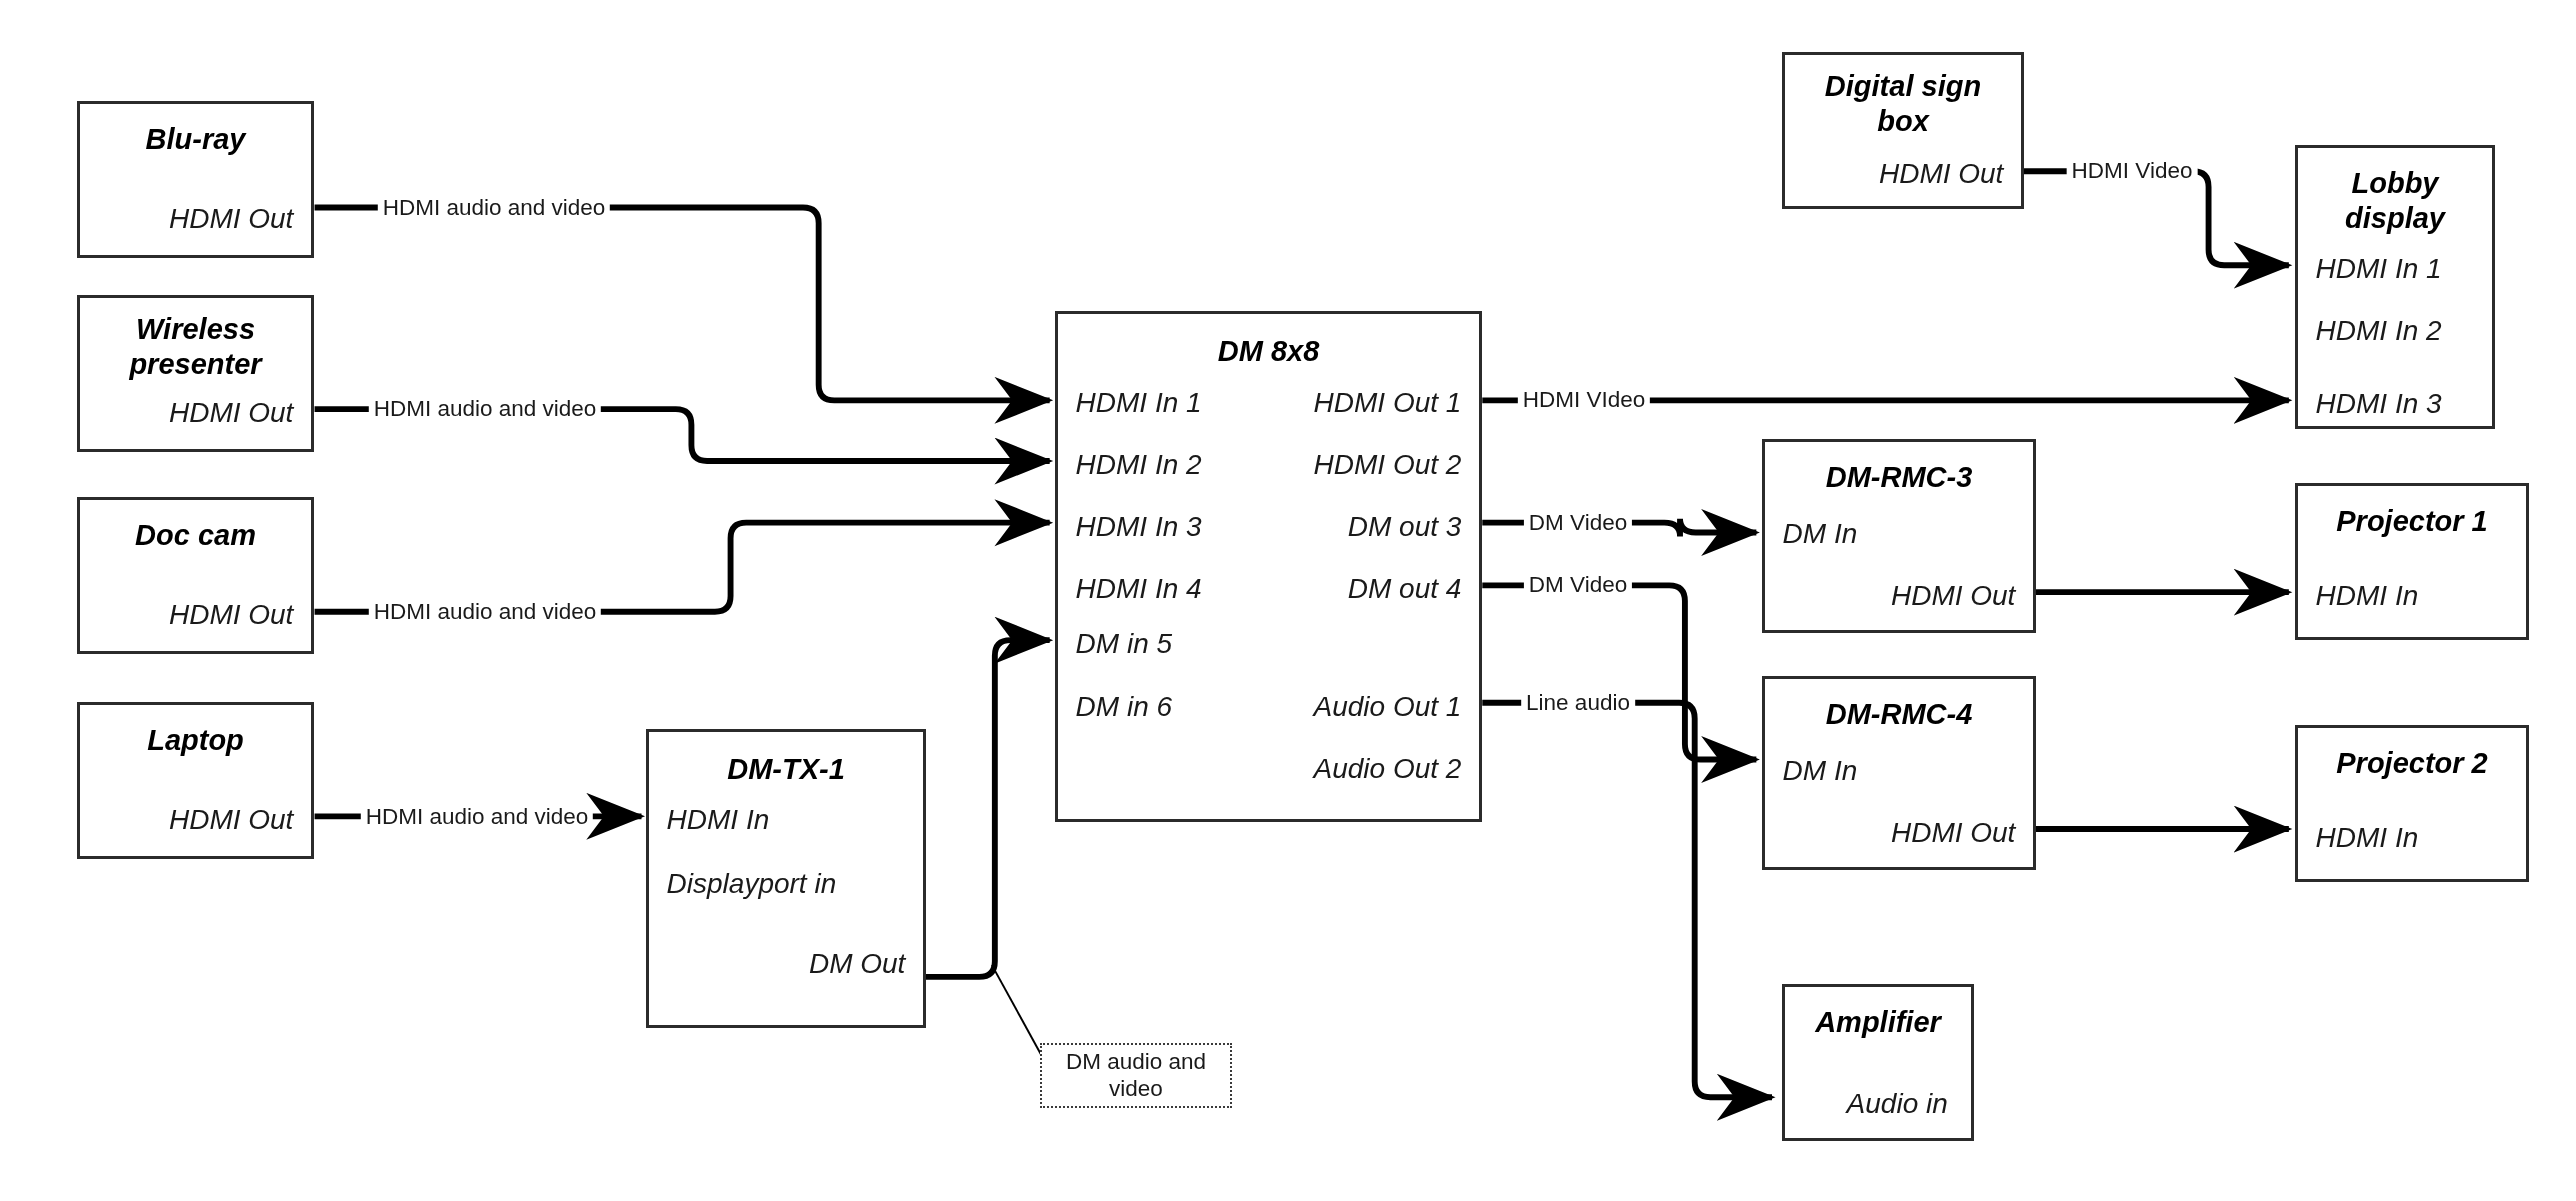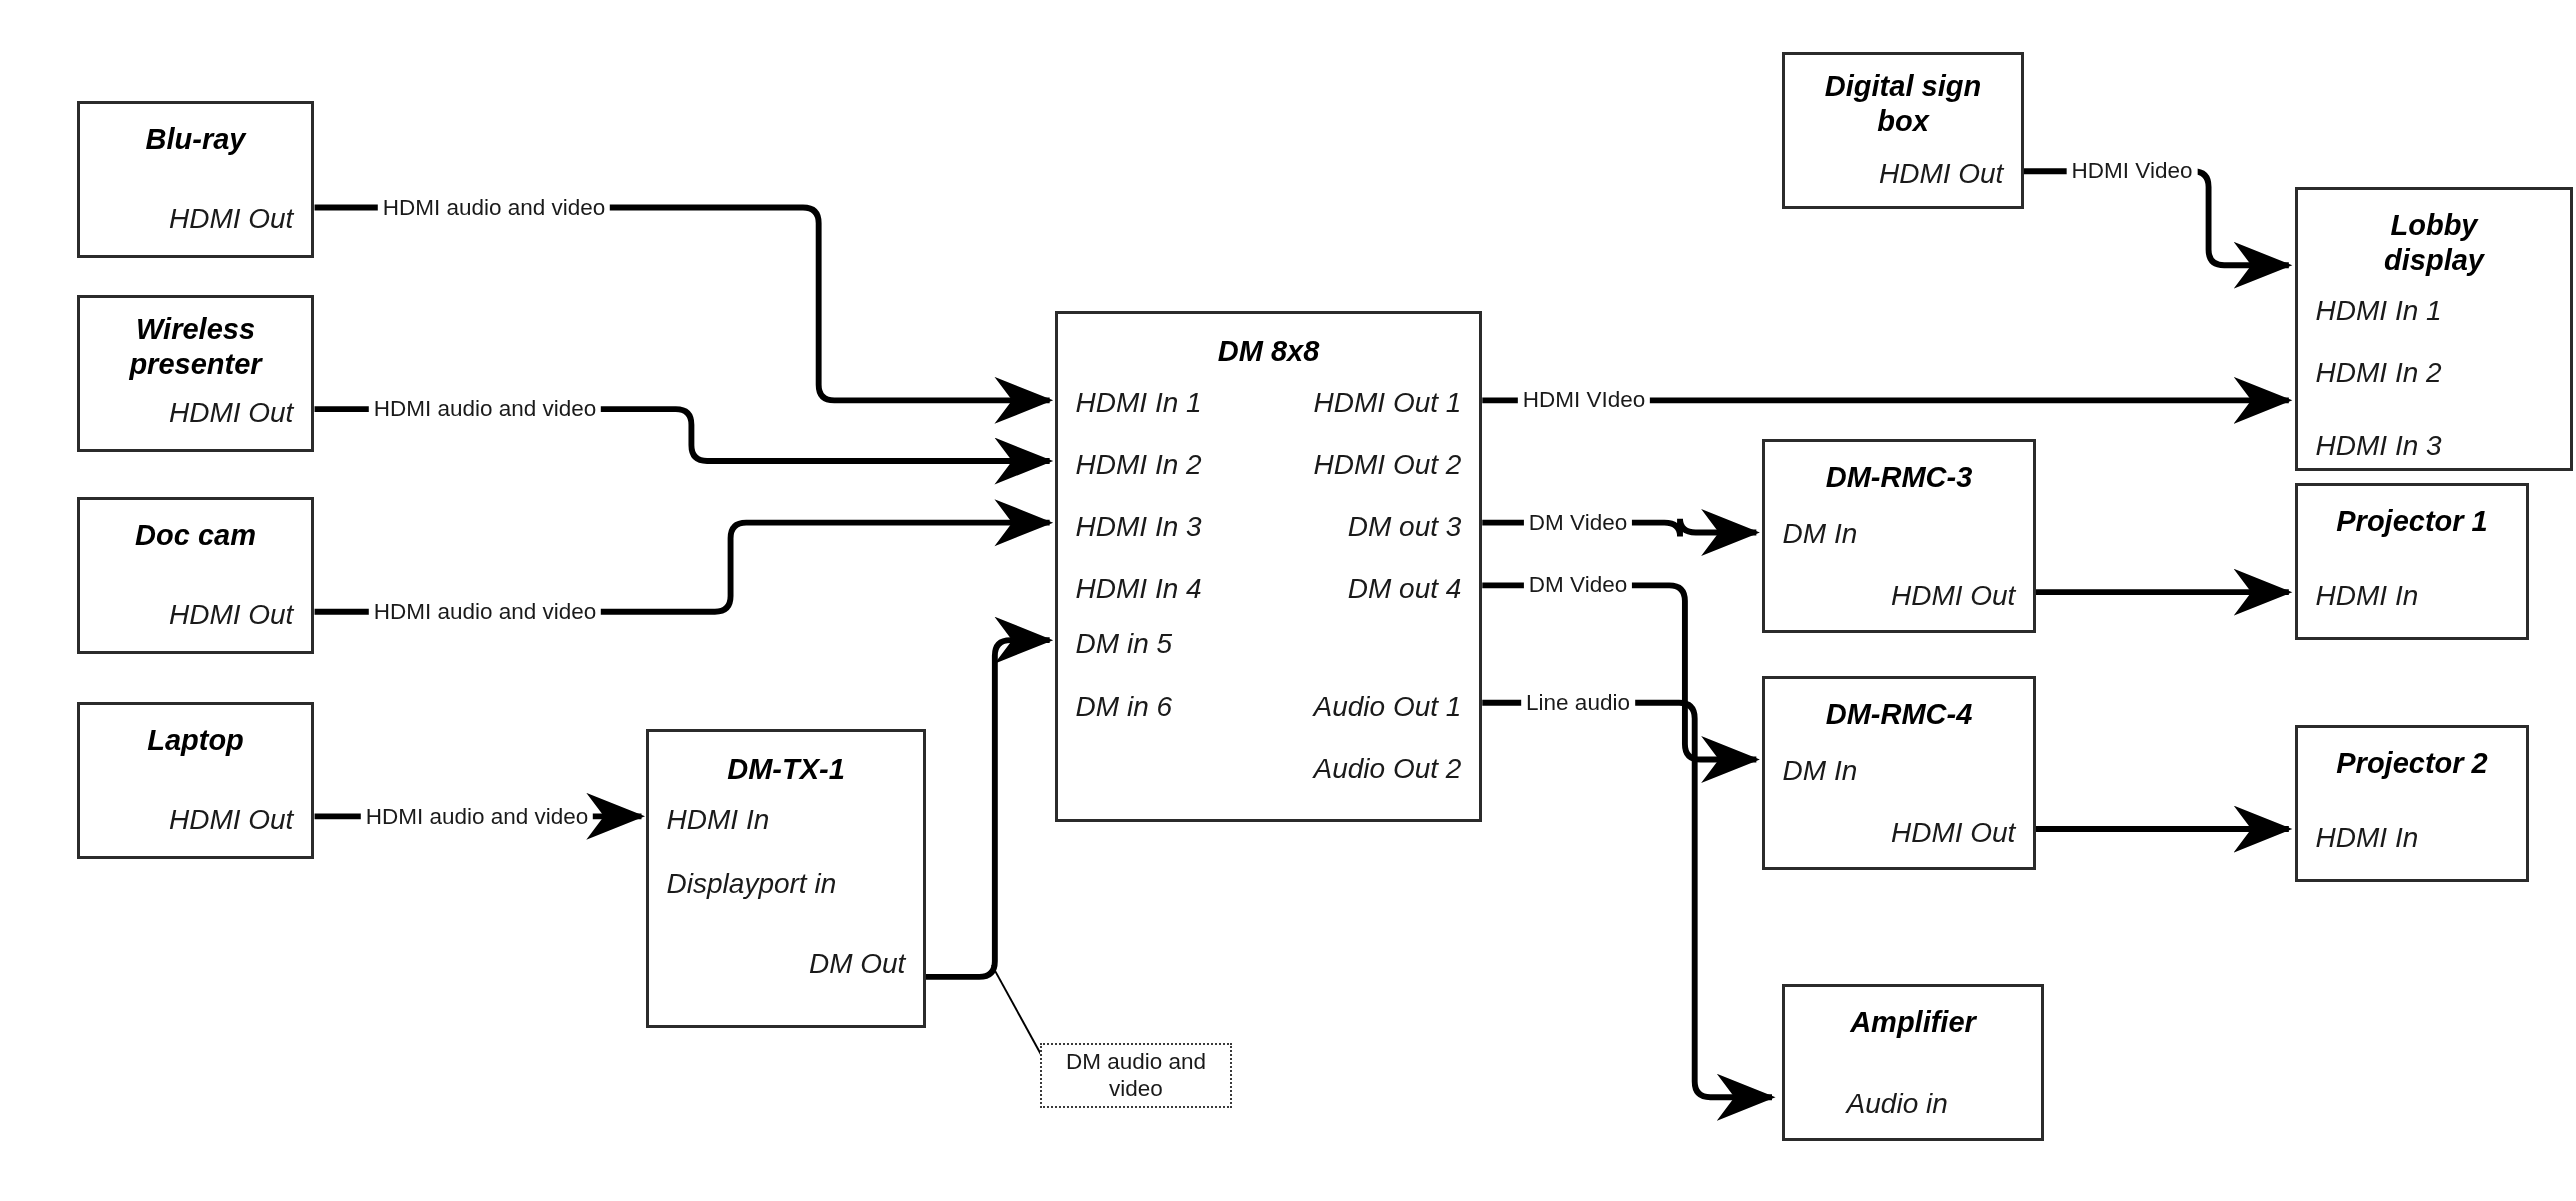--- a/index.html
+++ b/index.html
@@ -162,21 +162,21 @@
     <div class="port right" style="top:376px;">Audio Out 1</div>
     <div class="port right" style="top:438px;">Audio Out 2</div>
   </div>
 
   <div class="node" style="left:1782px; top:52px; width:242px; height:157px;">
     <div class="node-title" style="top:13.7px;">Digital sign</div>
     <div class="node-title" style="top:49px;">box</div>
     <div class="port right" style="top:102px;">HDMI Out</div>
   </div>
 
-  <div class="node" style="left:2295px; top:145px; width:278px; height:284px;margin-top:42px;">
+  <div class="node" style="left:2295px; top:145px; width:200px; height:284px;">
     <div class="node-title" style="top:17.6px;">Lobby</div>
     <div class="node-title" style="top:53px;">display</div>
     <div class="port left" style="top:104px;">HDMI In 1</div>
     <div class="port left" style="top:166px;">HDMI In 2</div>
     <div class="port left" style="top:239px;">HDMI In 3</div>
   </div>
 
   <div class="node" style="left:1762px; top:439px; width:274px; height:194px;">
     <div class="node-title" style="top:17.6px;">DM-RMC-3</div>
     <div class="port left" style="top:75px;">DM In</div>
@@ -192,21 +192,21 @@
   <div class="node" style="left:2295px; top:483px; width:234px; height:157px;">
     <div class="node-title" style="top:17.6px;">Projector 1</div>
     <div class="port left" style="top:93px;">HDMI In</div>
   </div>
 
   <div class="node" style="left:2295px; top:725px; width:234px; height:157px;">
     <div class="node-title" style="top:17.6px;">Projector 2</div>
     <div class="port left" style="top:93px;">HDMI In</div>
   </div>
 
-  <div class="node" style="left:1782px; top:984px; width:262px; height:157px;">
+  <div class="node" style="left:1782px; top:984px; width:192px; height:157px;">
     <div class="node-title" style="top:17.6px;">Amplifier</div>
     <div class="port left" style="top:100px;margin-left:44px;">Audio in</div>
   </div>
 
   <div class="edge-label" style="left:494px; top:208px;">HDMI audio and video</div>
   <div class="edge-label" style="left:485px; top:409px;">HDMI audio and video</div>
   <div class="edge-label" style="left:485px; top:612px;">HDMI audio and video</div>
   <div class="edge-label" style="left:477px; top:817px;">HDMI audio and video</div>
   <div class="edge-label" style="left:2132px; top:171px;">HDMI Video</div>
   <div class="edge-label" style="left:1584px; top:400px;">HDMI VIdeo</div>

